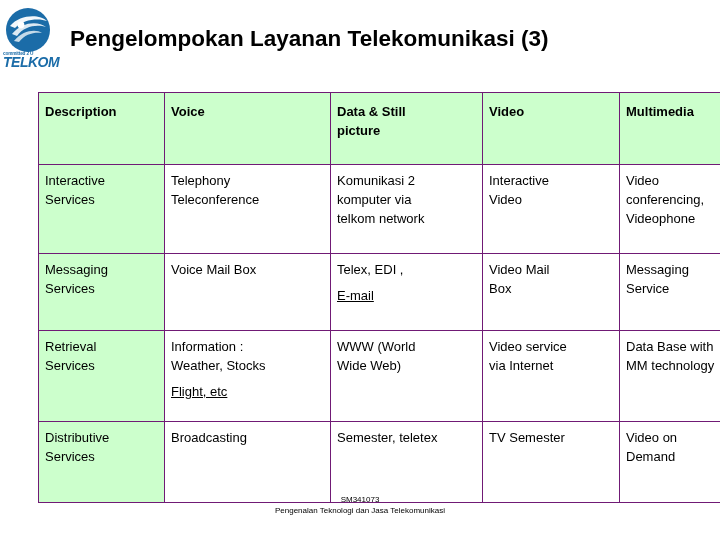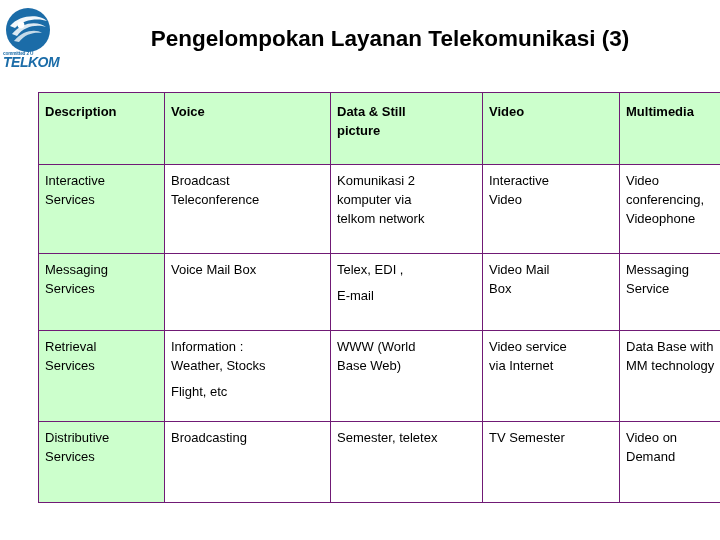--- a/index.html
+++ b/index.html
@@ -62,21 +62,20 @@
     letter-spacing: -0.5px;
     line-height: 14px;
   }
 
   
   .slide-title {
     position: absolute;
     left: 70px;
     top: 26px;
     width: 640px;
-    text-align: center;
     font-size: 22.5px;
     font-weight: bold;
     color: #000000;
     line-height: 26px;
     white-space: nowrap;
   }
 
   
   .svc-table {
     position: absolute;
@@ -114,21 +113,21 @@
   .c3 { width: 138px; }
   .c4 { width: 123px; }
   .c5 { width: 140px; }
 
   .r1 td { height: 78px; }
   .r2 td { height: 66px; }
   .r3 td { height: 80px; margin-left: 35px; }
   .r4 td { height: 70px; }
 
   .cell-line { display: block; }
-  .cell-line.gap { margin-top: 7px; }
+  .cell-line.gap { margin-top: 7px; text-decoration: underline; }
 
   
   .footer {
     position: absolute;
     left: 0;
     top: 494px;
     width: 720px;
     text-align: center;
     font-size: 8px;
     line-height: 11px;
@@ -175,21 +174,21 @@
     </tr>
   </thead>
   <tbody>
 
     <tr class="r1">
       <td class="c1 rowhead">
         <span class="cell-line">Interactive</span>
         <span class="cell-line">Services</span>
       </td>
       <td class="c2">
-        <span class="cell-line">Broadcast</span>
+        <span class="cell-line">Telephony</span>
         <span class="cell-line">Teleconference</span>
       </td>
       <td class="c3">
         <span class="cell-line">Komunikasi 2</span>
         <span class="cell-line">komputer via</span>
         <span class="cell-line">telkom network</span>
       </td>
       <td class="c4">
         <span class="cell-line">Interactive</span>
         <span class="cell-line">Video</span>
@@ -228,21 +227,21 @@
         <span class="cell-line">Retrieval</span>
         <span class="cell-line">Services</span>
       </td>
       <td class="c2">
         <span class="cell-line">Information :</span>
         <span class="cell-line">Weather, Stocks</span>
         <span class="cell-line gap">Flight, etc</span>
       </td>
       <td class="c3">
         <span class="cell-line">WWW (World</span>
-        <span class="cell-line">Base Web)</span>
+        <span class="cell-line">Wide Web)</span>
       </td>
       <td class="c4">
         <span class="cell-line">Video service</span>
         <span class="cell-line">via Internet</span>
       </td>
       <td class="c5">
         <span class="cell-line">Data Base with</span>
         <span class="cell-line">MM technology</span>
       </td>
     </tr>
@@ -264,13 +263,15 @@
       <td class="c5">
         <span class="cell-line">Video on</span>
         <span class="cell-line">Demand</span>
       </td>
     </tr>
 
   </tbody>
 </table>
 
 <div class="footer">
+  <div>SM341073</div>
+  <div>Pengenalan Teknologi dan Jasa Telekomunikasi</div>
 </div>
 
 </body></html>

